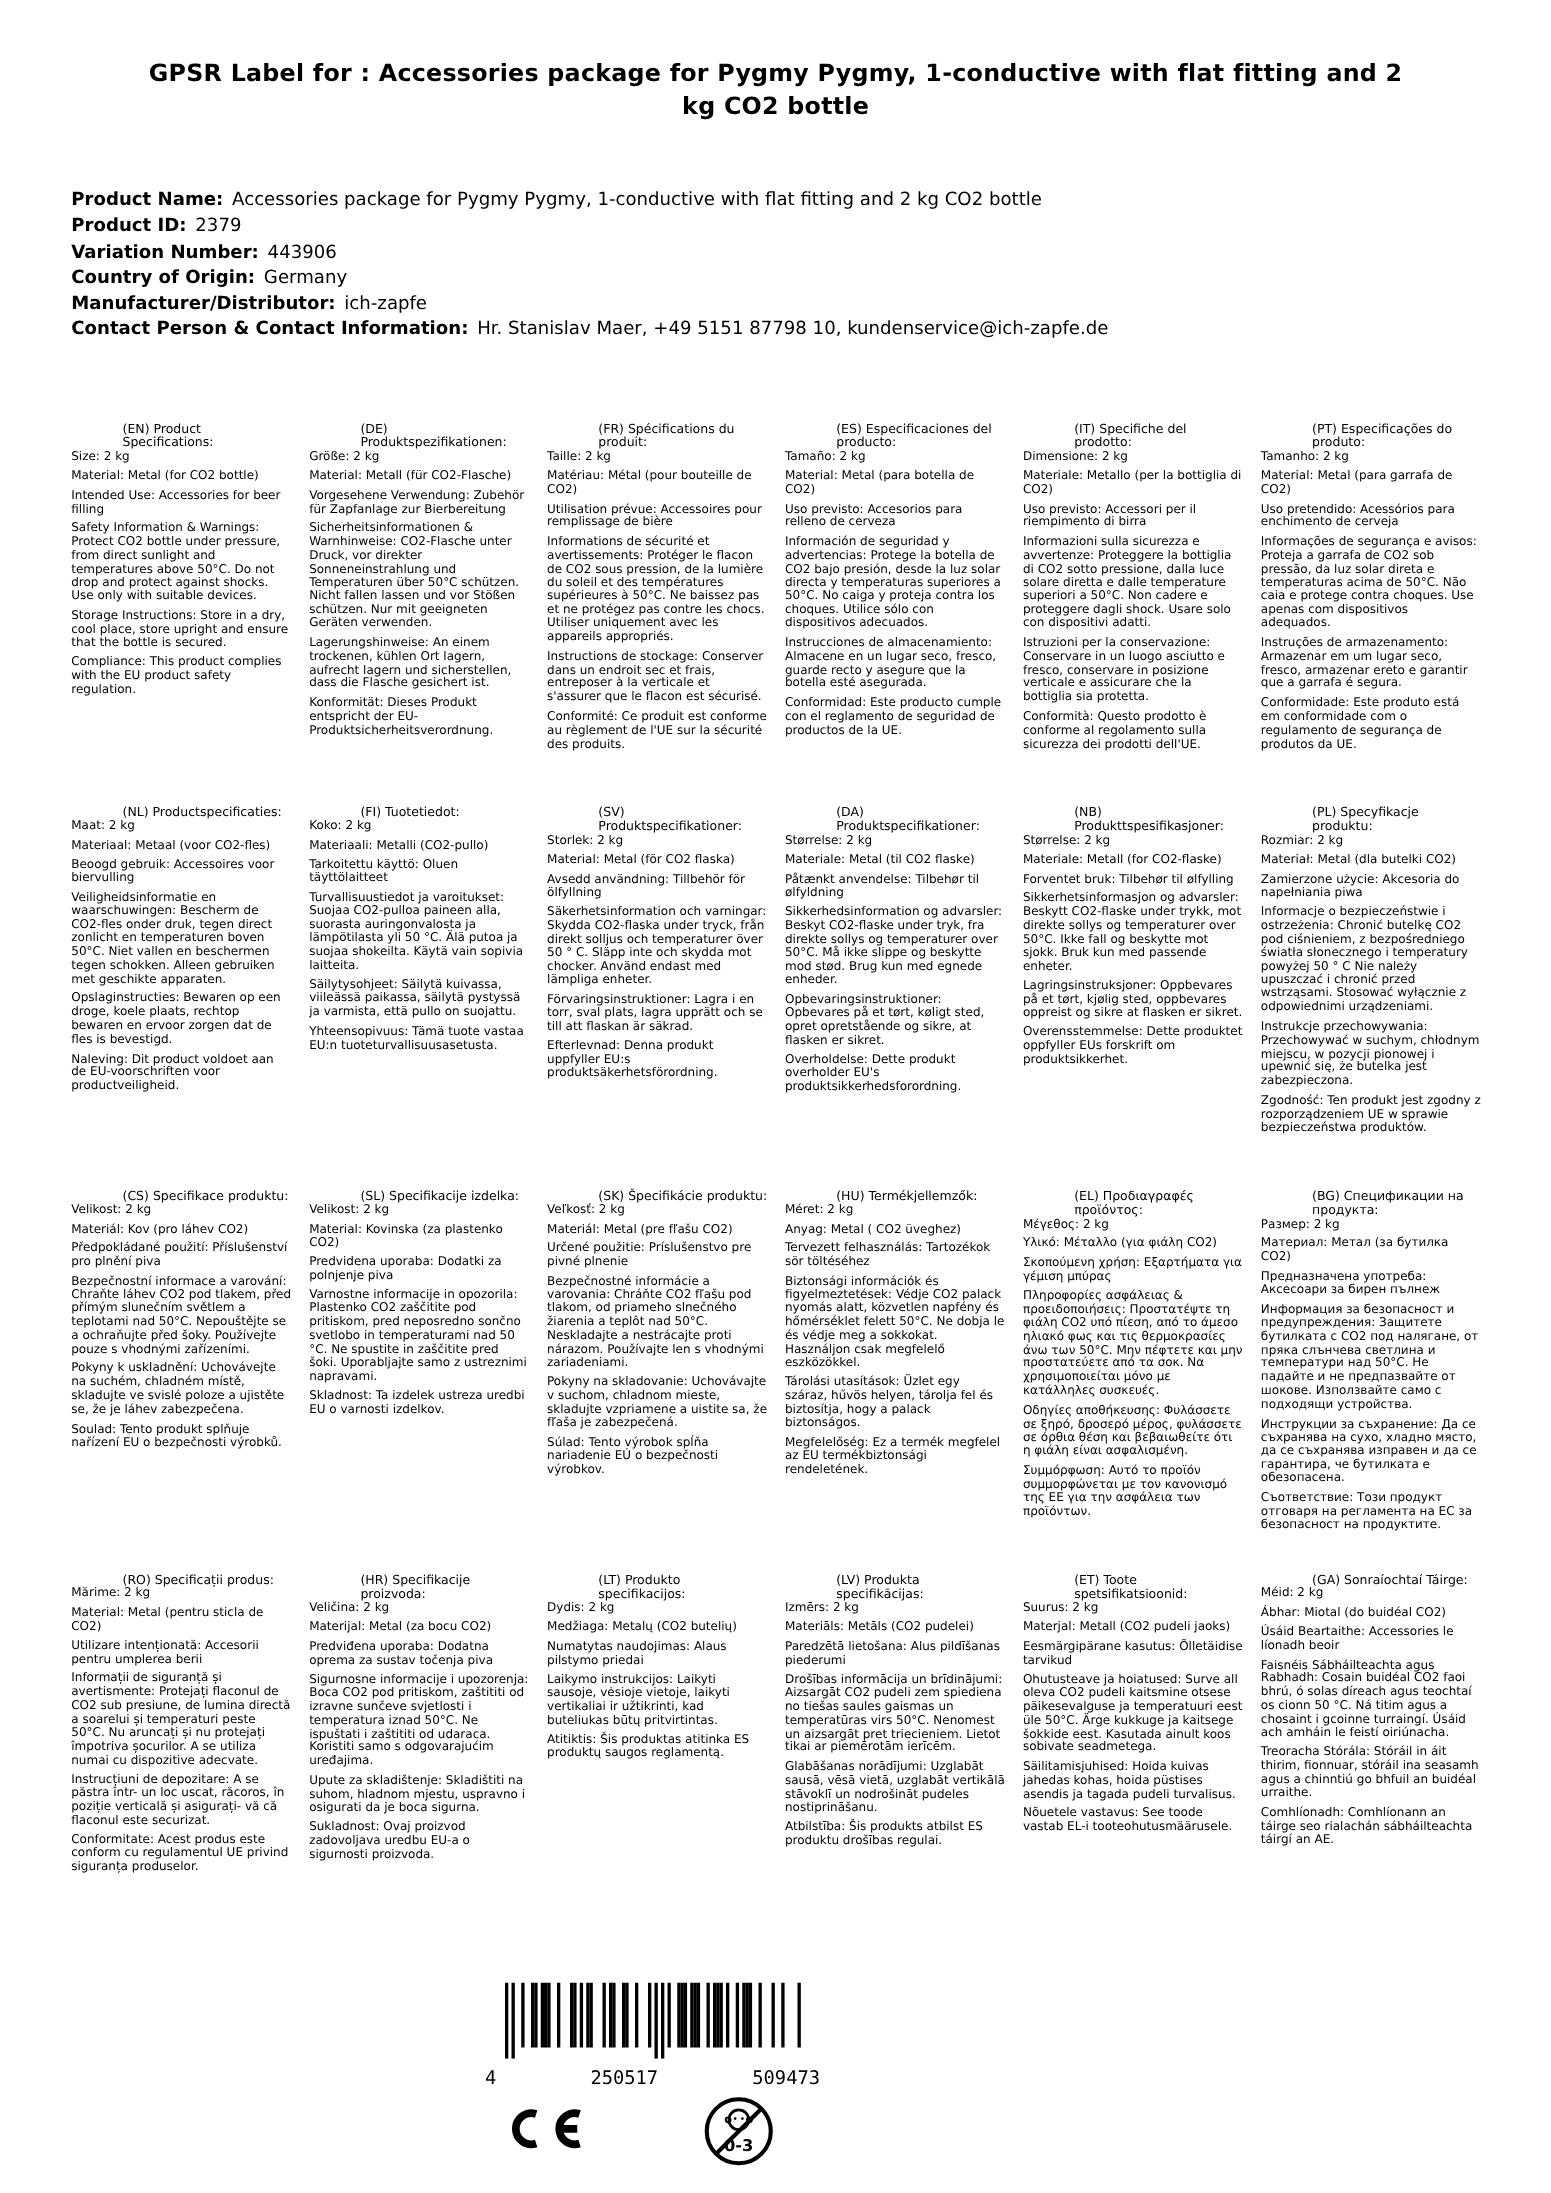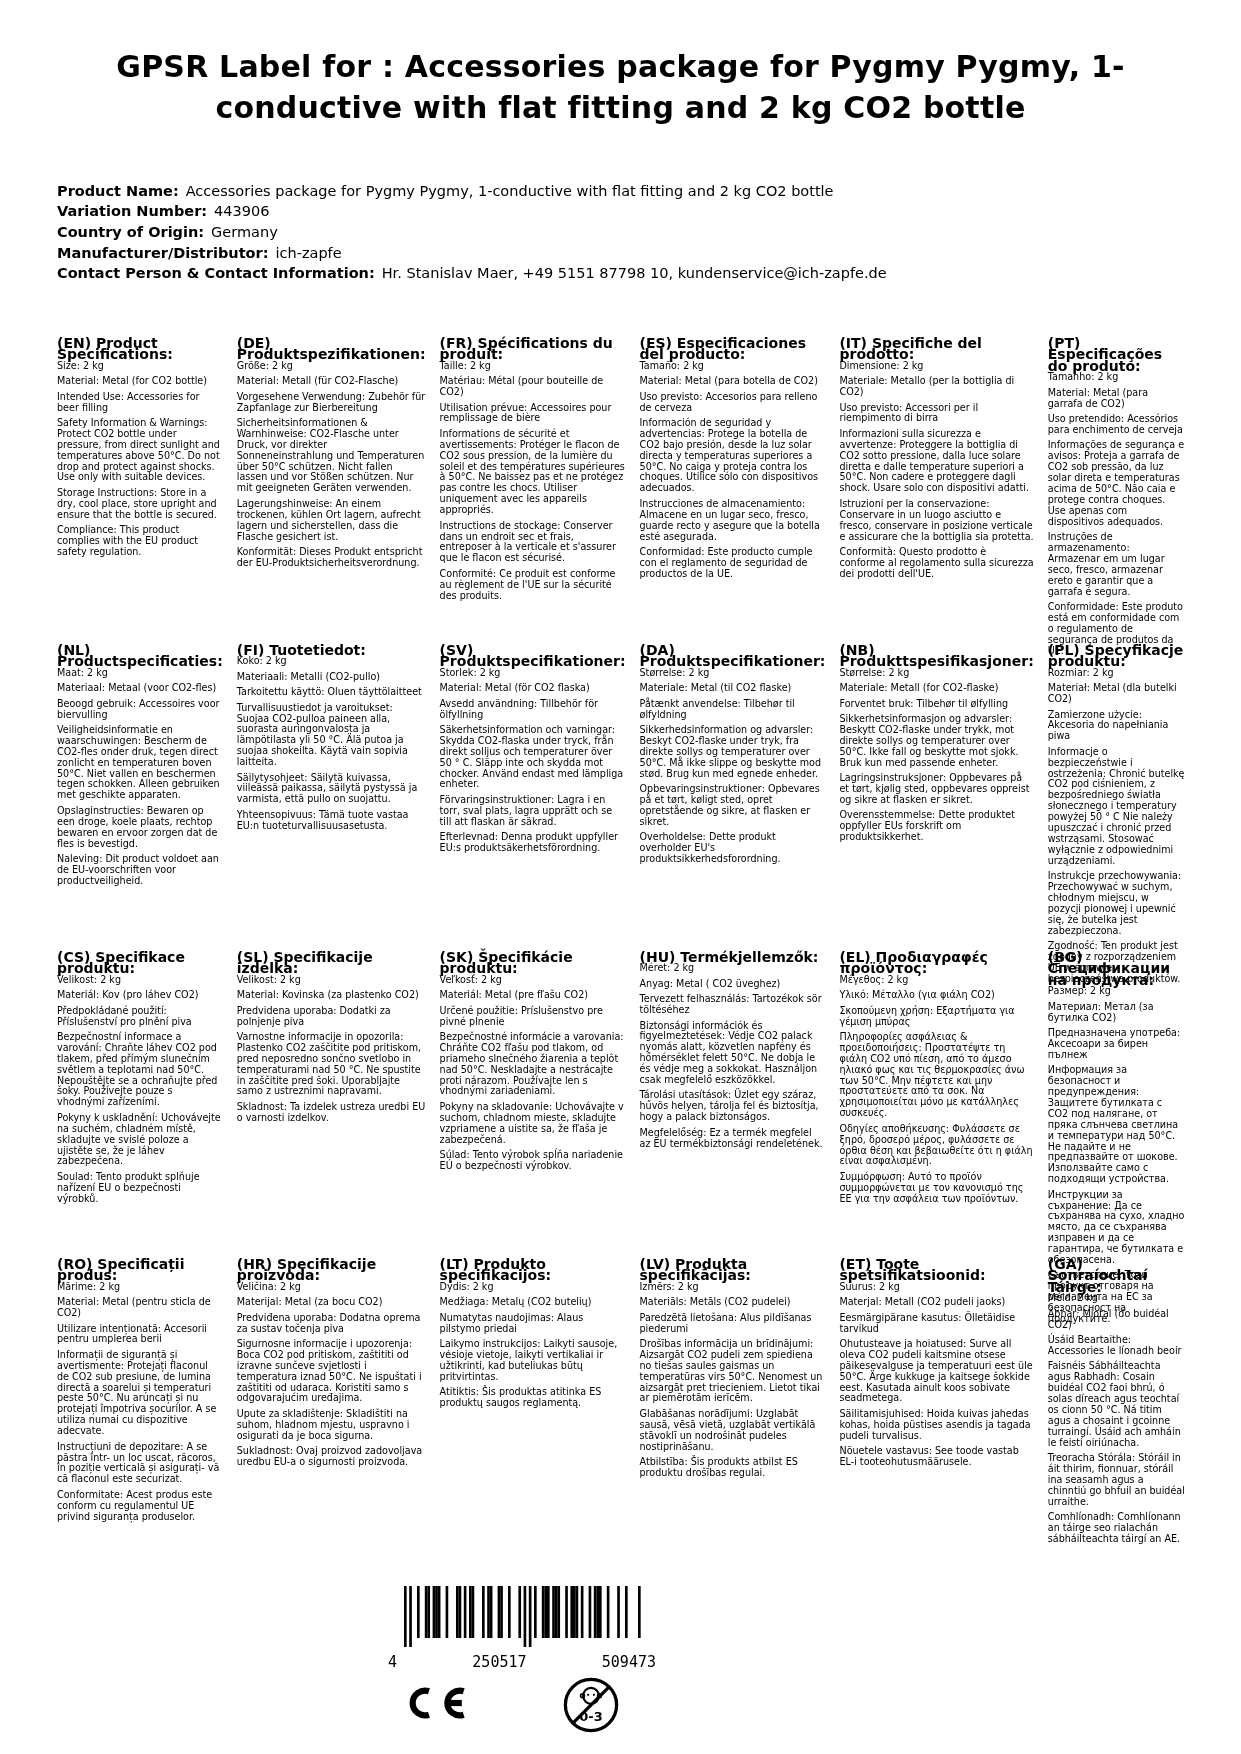--- a/index.html
+++ b/index.html
@@ -2,51 +2,52 @@
 <html><head>
 <meta charset="utf-8">
 <style>
   html,body{margin:0;padding:0;}
   body{
     width:1241px;height:1754px;position:relative;background:#ffffff;color:#000;
     font-family:"DejaVu Sans","Liberation Sans",sans-serif;overflow:hidden;
   }
   .page-title{
     margin:46px auto 0;width:1030px;text-align:center;
-    font-size:30px;font-weight:bold;line-height:1.38;letter-spacing:.2px;
+    font-size:19px;font-weight:bold;line-height:1.38;letter-spacing:.2px;
   }
   .product-info{margin:52px 0 0 57px;font-size:14.5px;line-height:20.6px;}
   .pi-row b{font-weight:bold;}
   .pi-row .pi-value{margin-left:7px;}
   .lang-grid{
     position:absolute;left:57px;top:338px;width:1128px;
     display:grid;grid-template-columns:repeat(6,1fr);column-gap:14px;
     grid-auto-rows:307px;
   }
   .lang-block{font-size:9.6px;line-height:10.9px;letter-spacing:0;}
-  .lang-header{font-weight:bold;font-size:14px;line-height:11.4px;}
+  .lang-header{font-weight:normal;font-size:10px;line-height:11.4px;margin-left:41px;}
   .lang-block p{margin:4.5px 0 0 0;}
   .lang-block p.first{margin-top:0;}
   .footer{position:absolute;left:0;top:1586px;width:1241px;height:160px;}
   .barcode-wrap{position:absolute;left:404px;top:0;width:260px;}
   .barcode-digits{
     display:flex;justify-content:space-between;width:268px;margin-left:-16px;margin-top:2px;
     font-size:15px;font-family:"DejaVu Sans Mono","Liberation Mono",monospace;
   }
   .ce-mark{position:absolute;left:406px;top:100px;}
   .age-symbol{position:absolute;left:562px;top:90px;}
 </style>
 </head>
 <body>
 
 <div class="page">
   <h1 class="page-title">GPSR Label for : Accessories package for Pygmy Pygmy, 1-conductive with flat fitting and 2 kg CO2 bottle</h1>
 
   <div class="product-info" id="product-info">
       <div class="pi-row"><b>Product Name:</b><span class="pi-value">Accessories package for Pygmy Pygmy, 1-conductive with flat fitting and 2 kg CO2 bottle</span></div>
+      <div class="pi-row"><b>Product ID:</b><span class="pi-value">2379</span></div>
       <div class="pi-row"><b>Variation Number:</b><span class="pi-value">443906</span></div>
       <div class="pi-row"><b>Country of Origin:</b><span class="pi-value">Germany</span></div>
       <div class="pi-row"><b>Manufacturer/Distributor:</b><span class="pi-value">ich-zapfe</span></div>
       <div class="pi-row"><b>Contact Person &amp; Contact Information:</b><span class="pi-value">Hr. Stanislav Maer, +49 5151 87798 10, kundenservice@ich-zapfe.de</span></div>
     </div>
 
   <div class="lang-grid" id="lang-grid">
       <div class="lang-block">
         <div class="lang-header">(EN) Product Specifications:</div>
         <p class="first">Size: 2 kg</p>

